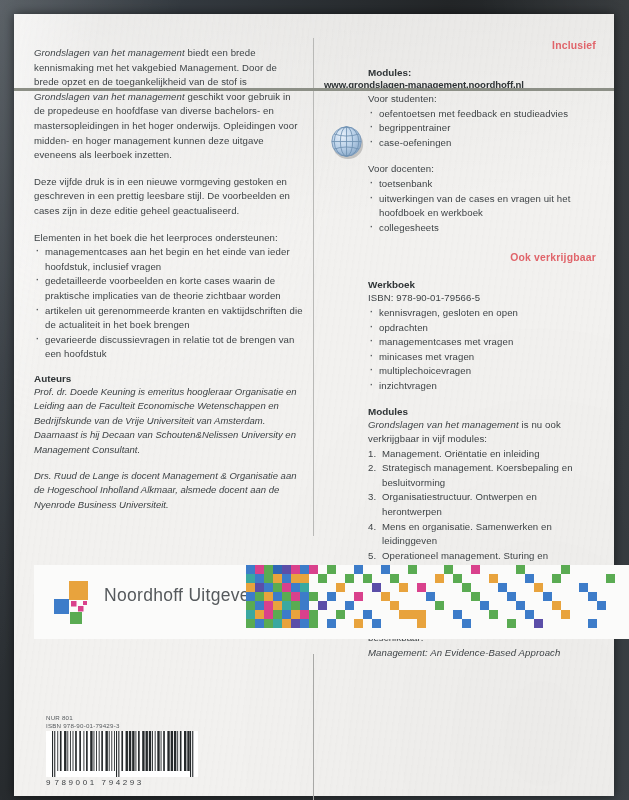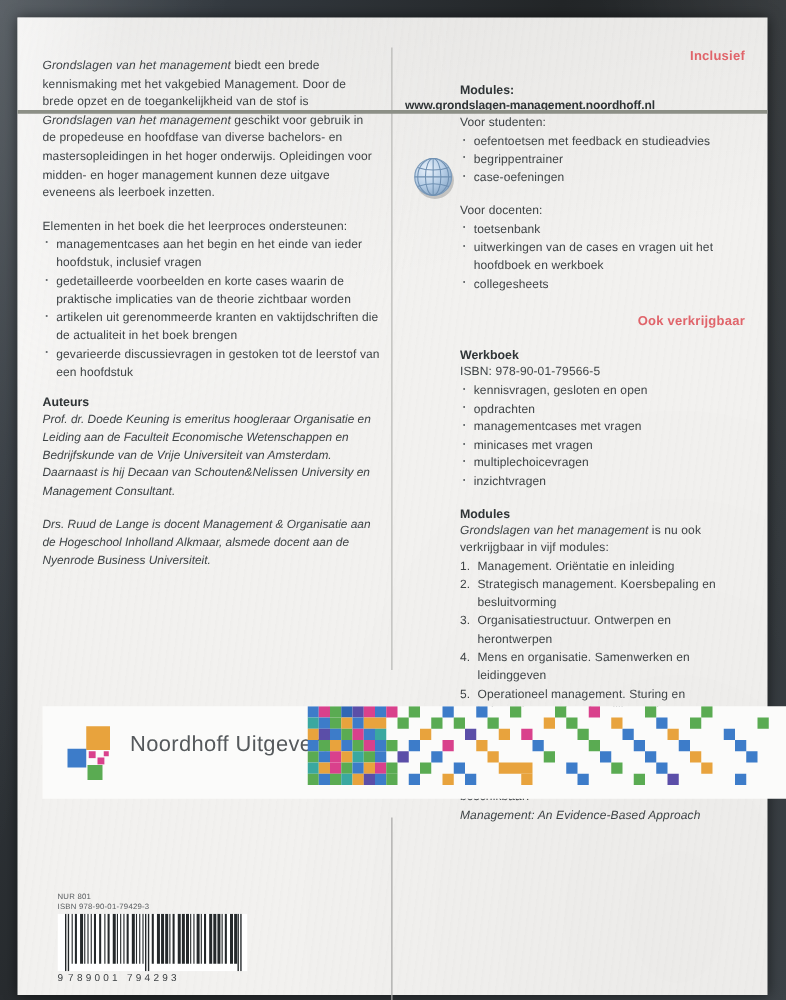--- a/index.html
+++ b/index.html
@@ -68,27 +68,28 @@
   <div class="cover">
     <div class="paper-noise"></div>
 
     <div class="divider"></div>
     <div class="divider2"></div>
 
     <div class="col-left">
 
       <p class="body-text para"><i>Grondslagen van het management</i> biedt een brede kennismaking met het vakgebied Management. Door de brede opzet en de toegankelijkheid van de stof is <i>Grondslagen van het management</i> geschikt voor gebruik in de propedeuse en hoofdfase van diverse bachelors- en mastersopleidingen in het hoger onderwijs. Opleidingen voor midden- en hoger management kunnen deze uitgave eveneens als leerboek inzetten.</p>
 
+      <p class="body-text para">Deze vijfde druk is in een nieuwe vormgeving gestoken en geschreven in een prettig leesbare stijl. De voorbeelden en cases zijn in deze editie geheel geactualiseerd.</p>
 
       <p class="body-text">Elementen in het boek die het leerproces ondersteunen:</p>
       <ul class="bul body-text">
         <li>managementcases aan het begin en het einde van ieder hoofdstuk, inclusief vragen</li>
         <li>gedetailleerde voorbeelden en korte cases waarin de praktische implicaties van de theorie zichtbaar worden</li>
         <li>artikelen uit gerenommeerde kranten en vaktijdschriften die de actualiteit in het boek brengen</li>
-        <li>gevarieerde discussievragen in gestoken tot de leerstof van een hoofdstuk</li>
+        <li>gevarieerde discussievragen in relatie tot de brengen van een hoofdstuk</li>
       </ul>
 
       <div style="height:11px"></div>
       <div class="head">Auteurs</div>
       <p class="italic-block" style="margin-bottom:12px">Prof. dr. Doede Keuning is emeritus hoogleraar Organisatie en Leiding aan de Faculteit Economische Wetenschappen en Bedrijfskunde van de Vrije Universiteit van Amsterdam. Daarnaast is hij Decaan van Schouten&amp;Nelissen University en Management Consultant.</p>
       <p class="italic-block">Drs. Ruud de Lange is docent Management &amp; Organisatie aan de Hogeschool Inholland Alkmaar, alsmede docent aan de Nyenrode Business Universiteit.</p>
     </div>
 
     <div class="col-right">
 

